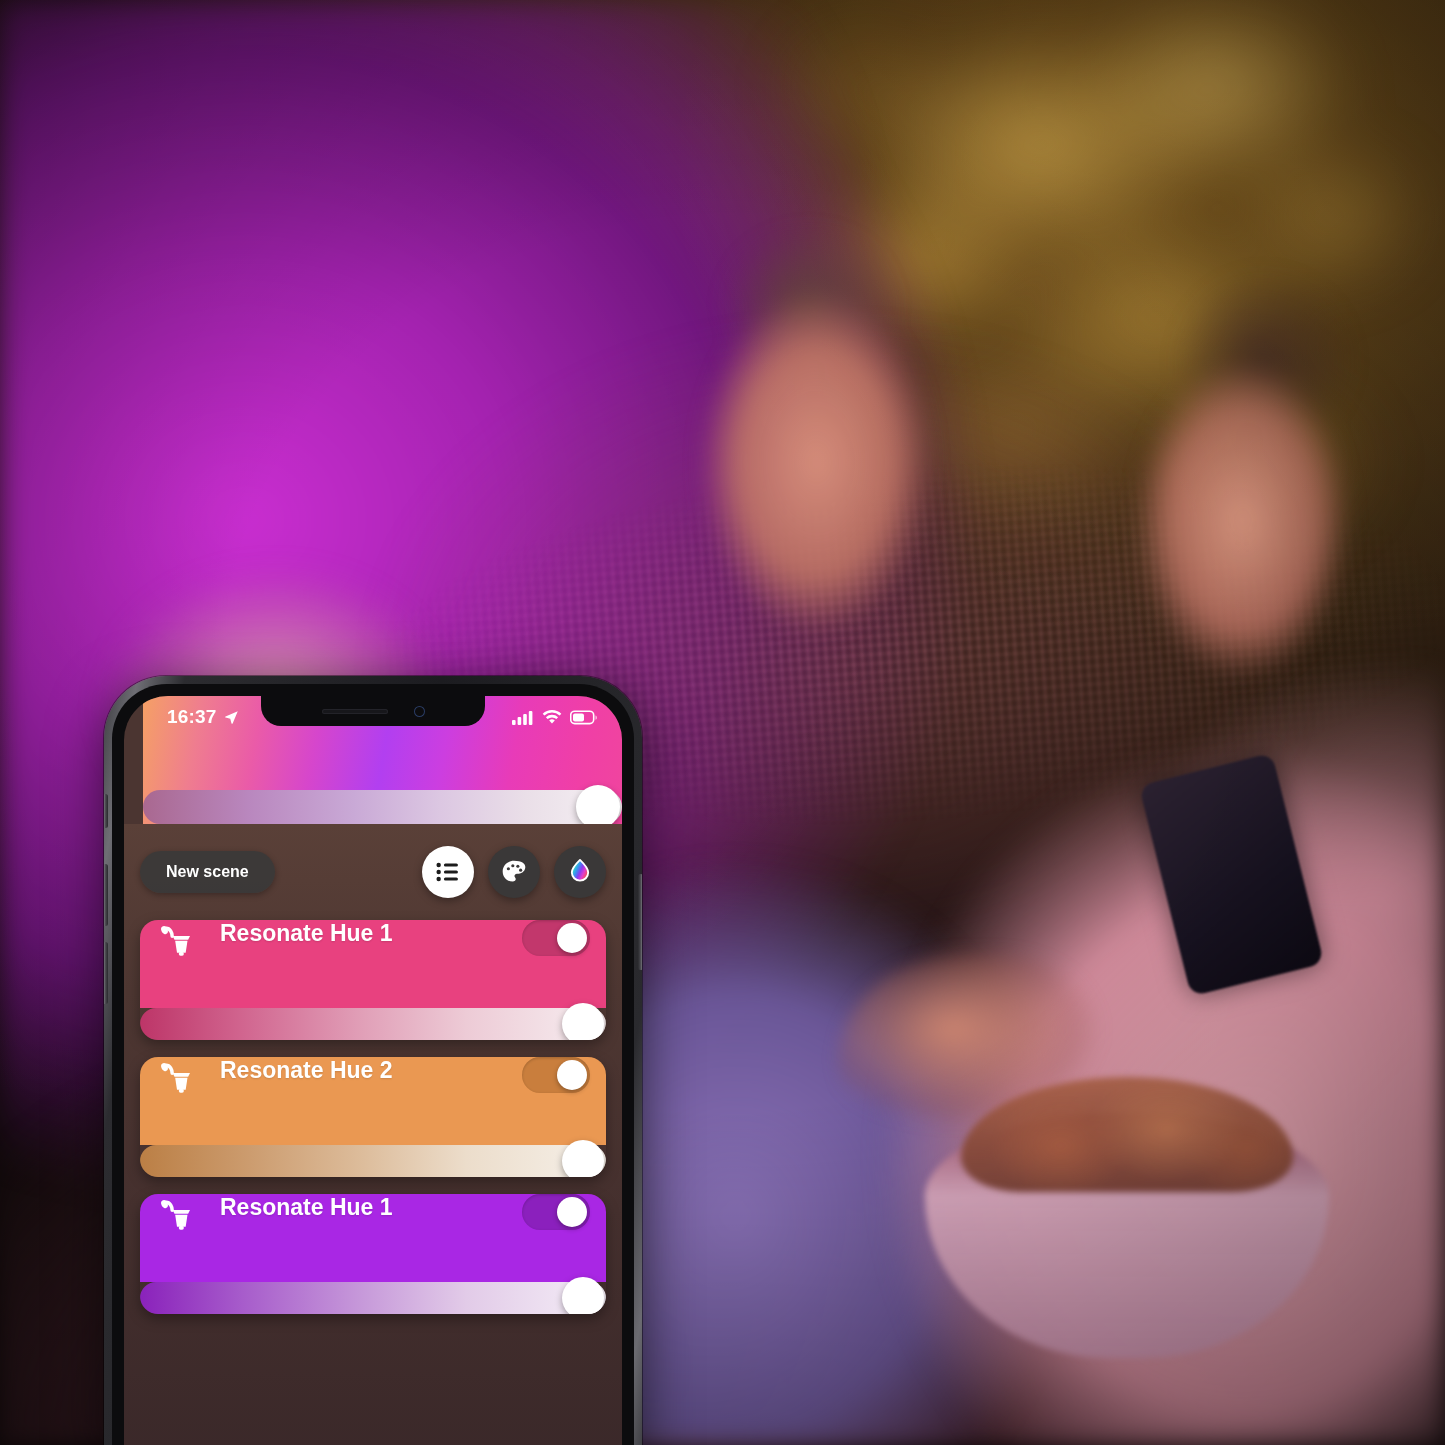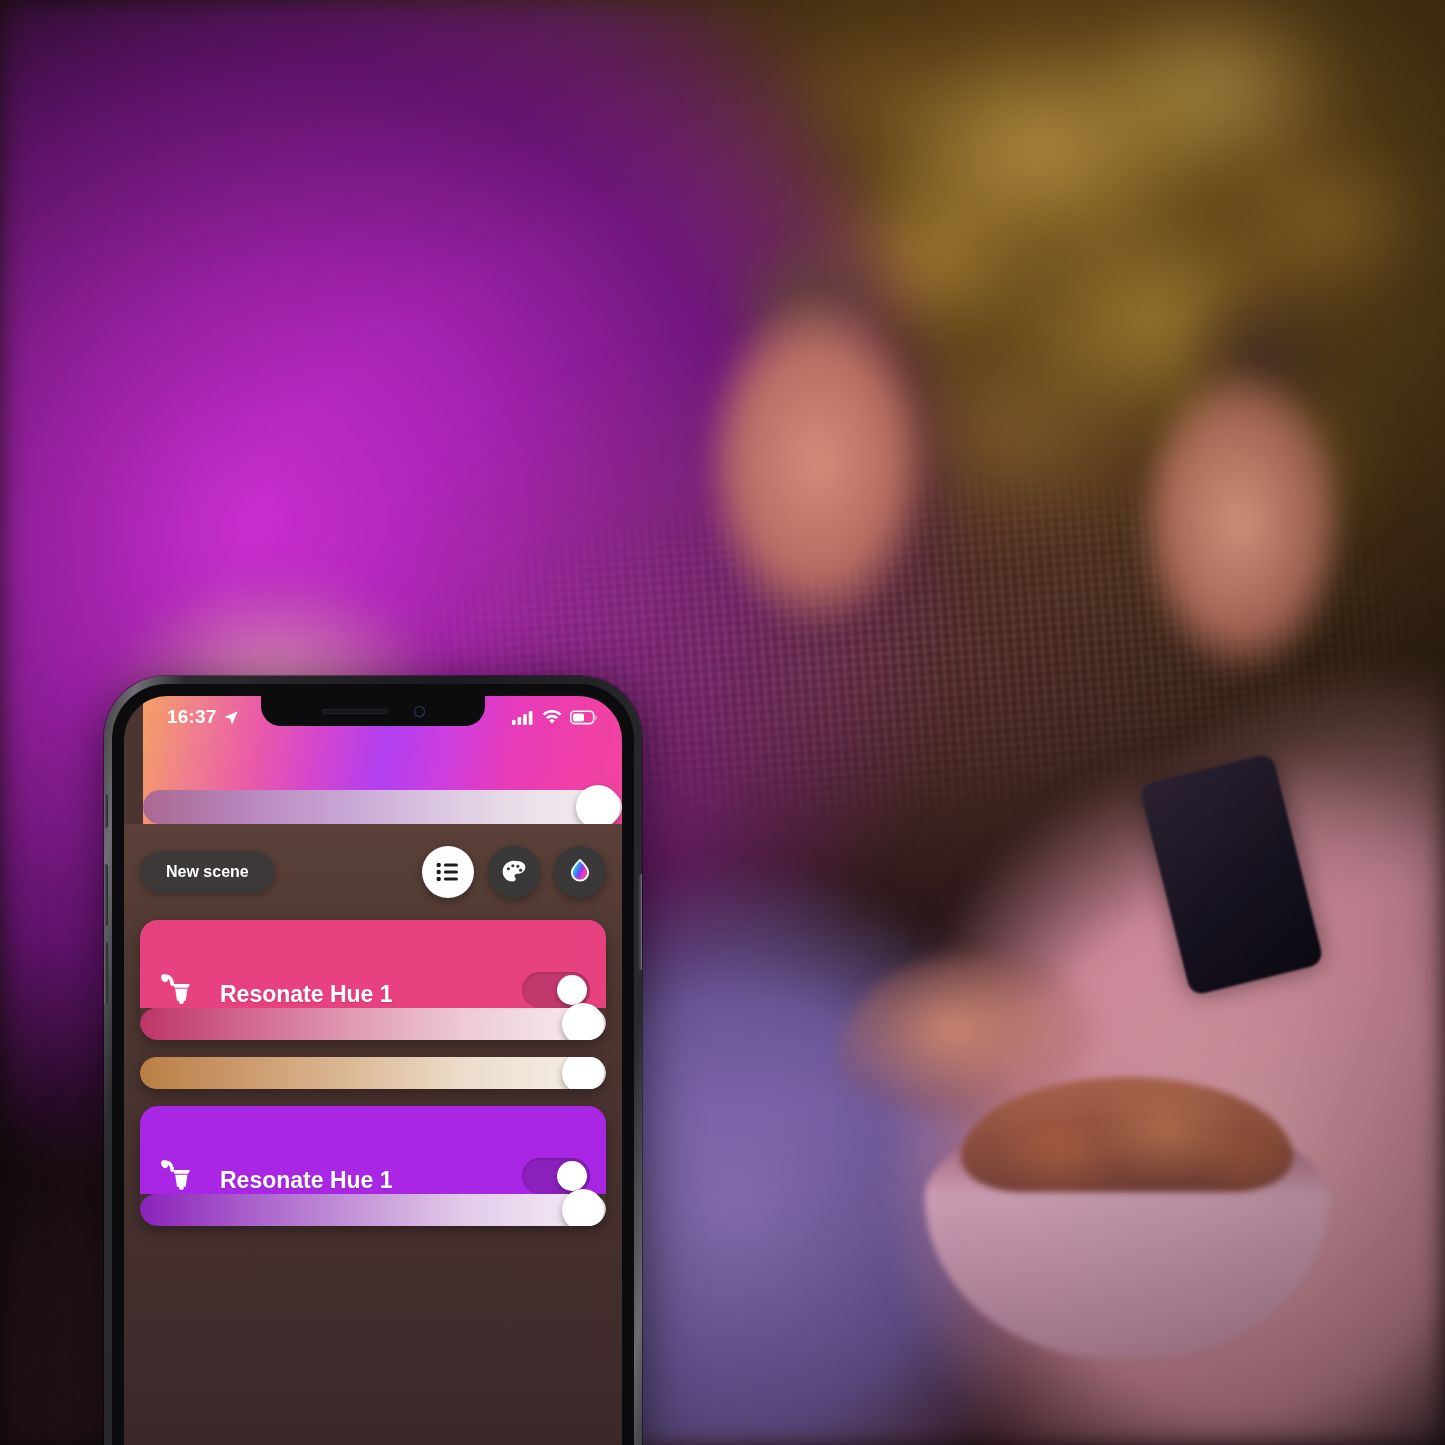--- a/index.html
+++ b/index.html
@@ -298,21 +298,21 @@
   
   #light-list { display: flex; flex-direction: column; gap: 17px; }
   .light-card {
     border-radius: 18px;
     overflow: hidden;
     box-shadow: 0 5px 13px rgba(0,0,0,.34);
     position: relative;
   }
   .light-top {
     height: 88px;
-    display: flex; align-items: flex-end;
+    display: flex; align-items: flex-start;
     padding: 0 16px 0 18px;
   }
   .light-icon { width: 40px; height: 40px; flex: 0 0 auto; }
   .light-name {
     margin-left: 22px;
     color: #fff; font-size: 23px; font-weight: 700;
     text-shadow: 0 1px 2px rgba(0,0,0,.14);
     flex: 1 1 auto;
   }
   .light-toggle {
@@ -472,20 +472,33 @@
             <div class="light-toggle" style="background:#c2376c;">
               <div class="knob"></div>
             </div>
           </div>
           <div class="light-slider" style="background:linear-gradient(90deg,#bd3568 0%,#d1658f 22%,#e1a0b8 48%,#edcbd6 70%,#f7eff1 100%);">
             <div class="sknob"></div>
           </div>
         </div>
 
         <div class="light-card">
+          <div class="light-top" style="background:#ea9852;">
+            <svg class="light-icon" viewBox="0 0 24 24">
+              <path d="M3.4 5.3c1.9-.7 3.4.1 4.2 1.3.7 1.1.9 2 .9 3.1" fill="none" stroke="#fff" stroke-width="2.1" stroke-linecap="round"></path>
+              <ellipse cx="3.9" cy="6.1" rx="1.9" ry="2.5" fill="#fff" transform="rotate(-22 3.9 6.1)"></ellipse>
+              <path d="M8.8 9.6h10.4l-1.1 2.3H9.9L8.8 9.6z" fill="#fff"></path>
+              <path d="M10.3 12.4h7.4l-1.1 7.3h-5.2l-1.1-7.3z" fill="#fff"></path>
+              <rect x="12.5" y="19.2" width="3" height="2.2" rx="1" fill="#fff"></rect>
+            </svg>
+            <span class="light-name">Resonate Hue 2</span>
+            <div class="light-toggle" style="background:#c97e3d;">
+              <div class="knob"></div>
+            </div>
+          </div>
           <div class="light-slider" style="background:linear-gradient(90deg,#bb7f45 0%,#cb9a6c 22%,#ddbd9c 48%,#ecddcb 70%,#f6f1ea 100%);">
             <div class="sknob"></div>
           </div>
         </div>
 
         <div class="light-card">
           <div class="light-top" style="background:#a927e4;">
             <svg class="light-icon" viewBox="0 0 24 24">
               <path d="M3.4 5.3c1.9-.7 3.4.1 4.2 1.3.7 1.1.9 2 .9 3.1" fill="none" stroke="#fff" stroke-width="2.1" stroke-linecap="round"></path>
               <ellipse cx="3.9" cy="6.1" rx="1.9" ry="2.5" fill="#fff" transform="rotate(-22 3.9 6.1)"></ellipse>

